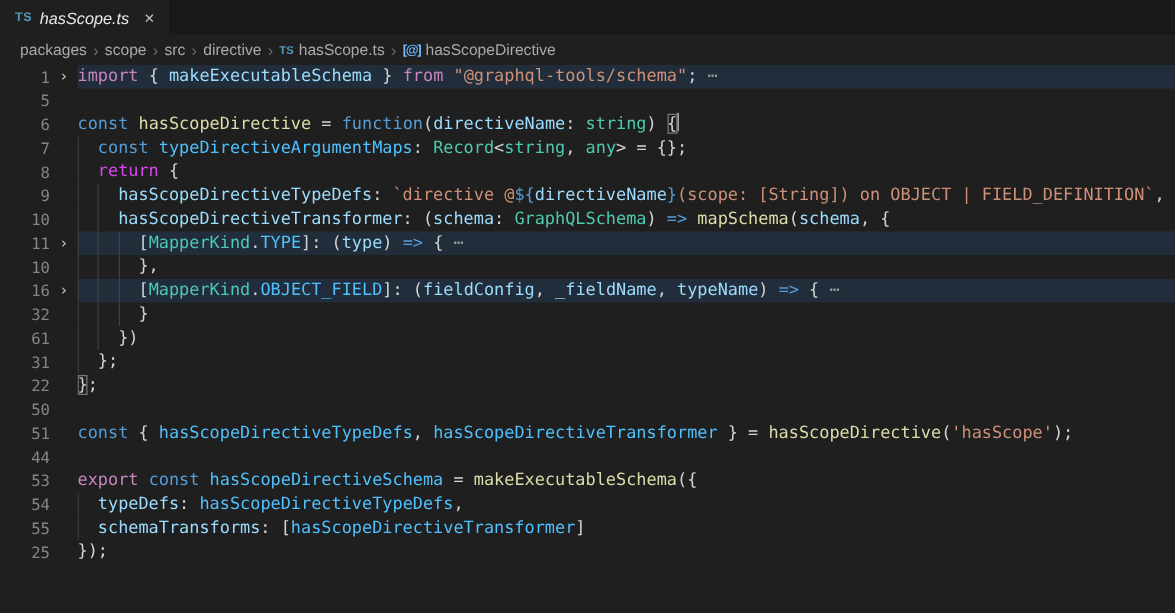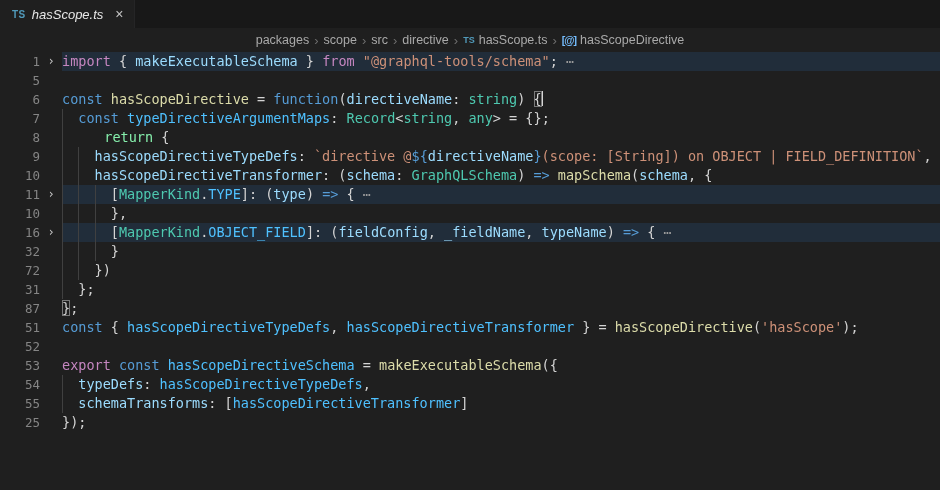--- a/index.html
+++ b/index.html
@@ -9,22 +9,22 @@
 
   
   .tabbar{height:28px;background:#181818;display:flex;align-items:stretch;}
   .tab{background:#1f1f1f;display:flex;align-items:center;gap:6px;
        padding:0 10px 0 12px;border-right:1px solid #252526;cursor:pointer;}
   .tab .file-icon{color:#519aba;font-size:10px;font-weight:bold;letter-spacing:.5px;}
   .tab .tab-label{color:#e8e8e8;font-style:italic;font-size:13px;}
   .tab .close{color:#c5c5c5;font-size:14px;margin-left:6px;line-height:1;}
 
   
-  .breadcrumbs{height:24px;display:flex;align-items:center;padding-left:0;
-               font-size:12.5px;color:#a9a9a9;background:#1f1f1f;justify-content:center;}
+  .breadcrumbs{height:24px;display:flex;align-items:center;padding-left:16px;
+               font-size:12.5px;color:#a9a9a9;background:#1f1f1f;}
   .breadcrumbs .crumb{display:flex;align-items:center;gap:4px;cursor:pointer;}
   .breadcrumbs .sep{color:#6e6e6e;margin:0 5px;font-size:13px;}
   .breadcrumbs .bc-ts{color:#519aba;font-size:9px;font-weight:bold;}
   .breadcrumbs .bc-sym{color:#75beff;font-size:10.5px;font-weight:bold;letter-spacing:-1px;}
 
   
   .editor{position:relative;font-family:"DejaVu Sans Mono","Liberation Mono",monospace;
           font-size:13.5px;}
   .line-row{display:flex;height:19px;line-height:19px;white-space:pre;}
   .gutter-num{width:40px;text-align:right;color:#858585;font-size:12.5px;
@@ -81,32 +81,33 @@
         <span>hasScopeDirective</span>
       </span>
     </div>
 
   <div class="editor">
     <div>
         <div class="line-row hl"><div class="gutter-num">1</div><div class="fold-col">›</div><div class="code-cell"><span class="code-text" style="margin-left: 0ch;"><span class="tok" style="color: rgb(197, 134, 192);">import </span><span class="tok" style="color: rgb(212, 212, 212);">{ </span><span class="tok" style="color: rgb(156, 220, 254);">makeExecutableSchema</span><span class="tok" style="color: rgb(212, 212, 212);"> }</span><span class="tok" style="color: rgb(197, 134, 192);"> from </span><span class="tok" style="color: rgb(206, 145, 120);">"@graphql-tools/schema"</span><span class="tok" style="color: rgb(212, 212, 212);">;</span><span class="tok fold-ellipsis" style="color: rgb(154, 154, 154);"> ⋯</span></span></div></div>
         <div class="line-row"><div class="gutter-num">5</div><div class="fold-col"></div><div class="code-cell"><span class="code-text" style="margin-left: 0ch;"></span></div></div>
         <div class="line-row"><div class="gutter-num">6</div><div class="fold-col"></div><div class="code-cell"><span class="code-text" style="margin-left: 0ch;"><span class="tok" style="color: rgb(86, 156, 214);">const </span><span class="tok" style="color: rgb(220, 220, 170);">hasScopeDirective</span><span class="tok" style="color: rgb(212, 212, 212);"> = </span><span class="tok" style="color: rgb(86, 156, 214);">function</span><span class="tok" style="color: rgb(212, 212, 212);">(</span><span class="tok" style="color: rgb(156, 220, 254);">directiveName</span><span class="tok" style="color: rgb(212, 212, 212);">: </span><span class="tok" style="color: rgb(78, 201, 176);">string</span><span class="tok" style="color: rgb(212, 212, 212);">) </span><span class="tok match" style="color: rgb(212, 212, 212);">{</span><span class="cursor"></span></span></div></div>
         <div class="line-row"><div class="gutter-num">7</div><div class="fold-col"></div><div class="code-cell"><span class="guide" style="left: 0ch;"></span><span class="code-text" style="margin-left: 2ch;"><span class="tok" style="color: rgb(86, 156, 214);">const </span><span class="tok" style="color: rgb(79, 193, 255);">typeDirectiveArgumentMaps</span><span class="tok" style="color: rgb(212, 212, 212);">: </span><span class="tok" style="color: rgb(78, 201, 176);">Record</span><span class="tok" style="color: rgb(212, 212, 212);">&lt;</span><span class="tok" style="color: rgb(78, 201, 176);">string</span><span class="tok" style="color: rgb(212, 212, 212);">, </span><span class="tok" style="color: rgb(78, 201, 176);">any</span><span class="tok" style="color: rgb(212, 212, 212);">&gt; = {};</span></span></div></div>
-        <div class="line-row"><div class="gutter-num">8</div><div class="fold-col"></div><div class="code-cell"><span class="guide" style="left: 0ch;"></span><span class="code-text" style="margin-left: 2ch;"><span class="tok" style="color: #86efac; margin-left: 26px;">return </span><span class="tok" style="color: rgb(212, 212, 212);">{</span></span></div></div>
+        <div class="line-row"><div class="gutter-num">8</div><div class="fold-col"></div><div class="code-cell"><span class="guide" style="left: 0ch;"></span><span class="code-text" style="margin-left: 2ch;"><span class="tok" style="color: #d946ef;">return </span><span class="tok" style="color: rgb(212, 212, 212);">{</span></span></div></div>
         <div class="line-row"><div class="gutter-num">9</div><div class="fold-col"></div><div class="code-cell"><span class="guide" style="left: 0ch;"></span><span class="guide" style="left: 2ch;"></span><span class="code-text" style="margin-left: 4ch;"><span class="tok" style="color: rgb(156, 220, 254);">hasScopeDirectiveTypeDefs</span><span class="tok" style="color: rgb(212, 212, 212);">: </span><span class="tok" style="color: rgb(206, 145, 120);">`directive @</span><span class="tok" style="color: rgb(86, 156, 214);">${</span><span class="tok" style="color: rgb(156, 220, 254);">directiveName</span><span class="tok" style="color: rgb(86, 156, 214);">}</span><span class="tok" style="color: rgb(206, 145, 120);">(scope: [String]) on OBJECT | FIELD_DEFINITION`</span><span class="tok" style="color: rgb(212, 212, 212);">,</span></span></div></div>
         <div class="line-row"><div class="gutter-num">10</div><div class="fold-col"></div><div class="code-cell"><span class="guide" style="left: 0ch;"></span><span class="guide" style="left: 2ch;"></span><span class="code-text" style="margin-left: 4ch;"><span class="tok" style="color: rgb(156, 220, 254);">hasScopeDirectiveTransformer</span><span class="tok" style="color: rgb(212, 212, 212);">: (</span><span class="tok" style="color: rgb(156, 220, 254);">schema</span><span class="tok" style="color: rgb(212, 212, 212);">: </span><span class="tok" style="color: rgb(78, 201, 176);">GraphQLSchema</span><span class="tok" style="color: rgb(212, 212, 212);">) </span><span class="tok" style="color: rgb(86, 156, 214);">=&gt;</span><span class="tok" style="color: rgb(212, 212, 212);"> </span><span class="tok" style="color: rgb(220, 220, 170);">mapSchema</span><span class="tok" style="color: rgb(212, 212, 212);">(</span><span class="tok" style="color: rgb(156, 220, 254);">schema</span><span class="tok" style="color: rgb(212, 212, 212);">, {</span></span></div></div>
         <div class="line-row hl"><div class="gutter-num">11</div><div class="fold-col">›</div><div class="code-cell"><span class="guide" style="left: 0ch;"></span><span class="guide" style="left: 2ch;"></span><span class="guide" style="left: 4ch;"></span><span class="code-text" style="margin-left: 6ch;"><span class="tok" style="color: rgb(212, 212, 212);">[</span><span class="tok" style="color: rgb(78, 201, 176);">MapperKind</span><span class="tok" style="color: rgb(212, 212, 212);">.</span><span class="tok" style="color: rgb(79, 193, 255);">TYPE</span><span class="tok" style="color: rgb(212, 212, 212);">]: (</span><span class="tok" style="color: rgb(156, 220, 254);">type</span><span class="tok" style="color: rgb(212, 212, 212);">) </span><span class="tok" style="color: rgb(86, 156, 214);">=&gt;</span><span class="tok" style="color: rgb(212, 212, 212);"> {</span><span class="tok fold-ellipsis" style="color: rgb(154, 154, 154);"> ⋯</span></span></div></div>
         <div class="line-row"><div class="gutter-num">10</div><div class="fold-col"></div><div class="code-cell"><span class="guide" style="left: 0ch;"></span><span class="guide" style="left: 2ch;"></span><span class="guide" style="left: 4ch;"></span><span class="code-text" style="margin-left: 6ch;"><span class="tok" style="color: rgb(212, 212, 212);">},</span></span></div></div>
         <div class="line-row hl"><div class="gutter-num">16</div><div class="fold-col">›</div><div class="code-cell"><span class="guide" style="left: 0ch;"></span><span class="guide" style="left: 2ch;"></span><span class="guide" style="left: 4ch;"></span><span class="code-text" style="margin-left: 6ch;"><span class="tok" style="color: rgb(212, 212, 212);">[</span><span class="tok" style="color: rgb(78, 201, 176);">MapperKind</span><span class="tok" style="color: rgb(212, 212, 212);">.</span><span class="tok" style="color: rgb(79, 193, 255);">OBJECT_FIELD</span><span class="tok" style="color: rgb(212, 212, 212);">]: (</span><span class="tok" style="color: rgb(156, 220, 254);">fieldConfig</span><span class="tok" style="color: rgb(212, 212, 212);">, </span><span class="tok" style="color: rgb(156, 220, 254);">_fieldName</span><span class="tok" style="color: rgb(212, 212, 212);">, </span><span class="tok" style="color: rgb(156, 220, 254);">typeName</span><span class="tok" style="color: rgb(212, 212, 212);">) </span><span class="tok" style="color: rgb(86, 156, 214);">=&gt;</span><span class="tok" style="color: rgb(212, 212, 212);"> {</span><span class="tok fold-ellipsis" style="color: rgb(154, 154, 154);"> ⋯</span></span></div></div>
         <div class="line-row"><div class="gutter-num">32</div><div class="fold-col"></div><div class="code-cell"><span class="guide" style="left: 0ch;"></span><span class="guide" style="left: 2ch;"></span><span class="guide" style="left: 4ch;"></span><span class="code-text" style="margin-left: 6ch;"><span class="tok" style="color: rgb(212, 212, 212);">}</span></span></div></div>
-        <div class="line-row"><div class="gutter-num">72</div><div class="fold-col"></div><div class="code-cell"><span class="guide" style="left: 0ch;"></span><span class="guide" style="left: 2ch;"></span><span class="code-text" style="margin-left: 4ch;"><span class="tok" style="color: rgb(212, 212, 212);">})</span></span></div></div>
+        <div class="line-row"><div class="gutter-num">61</div><div class="fold-col"></div><div class="code-cell"><span class="guide" style="left: 0ch;"></span><span class="guide" style="left: 2ch;"></span><span class="code-text" style="margin-left: 4ch;"><span class="tok" style="color: rgb(212, 212, 212);">})</span></span></div></div>
         <div class="line-row"><div class="gutter-num">31</div><div class="fold-col"></div><div class="code-cell"><span class="guide" style="left: 0ch;"></span><span class="code-text" style="margin-left: 2ch;"><span class="tok" style="color: rgb(212, 212, 212);">};</span></span></div></div>
-        <div class="line-row"><div class="gutter-num">87</div><div class="fold-col"></div><div class="code-cell"><span class="code-text" style="margin-left: 0ch;"><span class="tok match" style="color: rgb(212, 212, 212);">}</span><span class="tok" style="color: rgb(212, 212, 212);">;</span></span></div></div>
+        <div class="line-row"><div class="gutter-num">22</div><div class="fold-col"></div><div class="code-cell"><span class="code-text" style="margin-left: 0ch;"><span class="tok match" style="color: rgb(212, 212, 212);">}</span><span class="tok" style="color: rgb(212, 212, 212);">;</span></span></div></div>
+        <div class="line-row"><div class="gutter-num">50</div><div class="fold-col"></div><div class="code-cell"><span class="code-text" style="margin-left: 0ch;"></span></div></div>
         <div class="line-row"><div class="gutter-num">51</div><div class="fold-col"></div><div class="code-cell"><span class="code-text" style="margin-left: 0ch;"><span class="tok" style="color: rgb(86, 156, 214);">const </span><span class="tok" style="color: rgb(212, 212, 212);">{ </span><span class="tok" style="color: rgb(79, 193, 255);">hasScopeDirectiveTypeDefs</span><span class="tok" style="color: rgb(212, 212, 212);">, </span><span class="tok" style="color: rgb(79, 193, 255);">hasScopeDirectiveTransformer</span><span class="tok" style="color: rgb(212, 212, 212);"> } = </span><span class="tok" style="color: rgb(220, 220, 170);">hasScopeDirective</span><span class="tok" style="color: rgb(212, 212, 212);">(</span><span class="tok" style="color: rgb(206, 145, 120);">'hasScope'</span><span class="tok" style="color: rgb(212, 212, 212);">);</span></span></div></div>
-        <div class="line-row"><div class="gutter-num">52</div><div class="fold-col"></div><div class="code-cell"><span class="code-text" style="margin-left: 0ch;"></span></div></div>
+        <div class="line-row"><div class="gutter-num">44</div><div class="fold-col"></div><div class="code-cell"><span class="code-text" style="margin-left: 0ch;"></span></div></div>
         <div class="line-row"><div class="gutter-num">53</div><div class="fold-col"></div><div class="code-cell"><span class="code-text" style="margin-left: 0ch;"><span class="tok" style="color: rgb(197, 134, 192);">export </span><span class="tok" style="color: rgb(86, 156, 214);">const </span><span class="tok" style="color: rgb(79, 193, 255);">hasScopeDirectiveSchema</span><span class="tok" style="color: rgb(212, 212, 212);"> = </span><span class="tok" style="color: rgb(220, 220, 170);">makeExecutableSchema</span><span class="tok" style="color: rgb(212, 212, 212);">({</span></span></div></div>
         <div class="line-row"><div class="gutter-num">54</div><div class="fold-col"></div><div class="code-cell"><span class="guide" style="left: 0ch;"></span><span class="code-text" style="margin-left: 2ch;"><span class="tok" style="color: rgb(156, 220, 254);">typeDefs</span><span class="tok" style="color: rgb(212, 212, 212);">: </span><span class="tok" style="color: rgb(79, 193, 255);">hasScopeDirectiveTypeDefs</span><span class="tok" style="color: rgb(212, 212, 212);">,</span></span></div></div>
         <div class="line-row"><div class="gutter-num">55</div><div class="fold-col"></div><div class="code-cell"><span class="guide" style="left: 0ch;"></span><span class="code-text" style="margin-left: 2ch;"><span class="tok" style="color: rgb(156, 220, 254);">schemaTransforms</span><span class="tok" style="color: rgb(212, 212, 212);">: [</span><span class="tok" style="color: rgb(79, 193, 255);">hasScopeDirectiveTransformer</span><span class="tok" style="color: rgb(212, 212, 212);">]</span></span></div></div>
         <div class="line-row"><div class="gutter-num">25</div><div class="fold-col"></div><div class="code-cell"><span class="code-text" style="margin-left: 0ch;"><span class="tok" style="color: rgb(212, 212, 212);">});</span></span></div></div>
       </div>
   </div>
 
 </div>
 
 </body></html>

